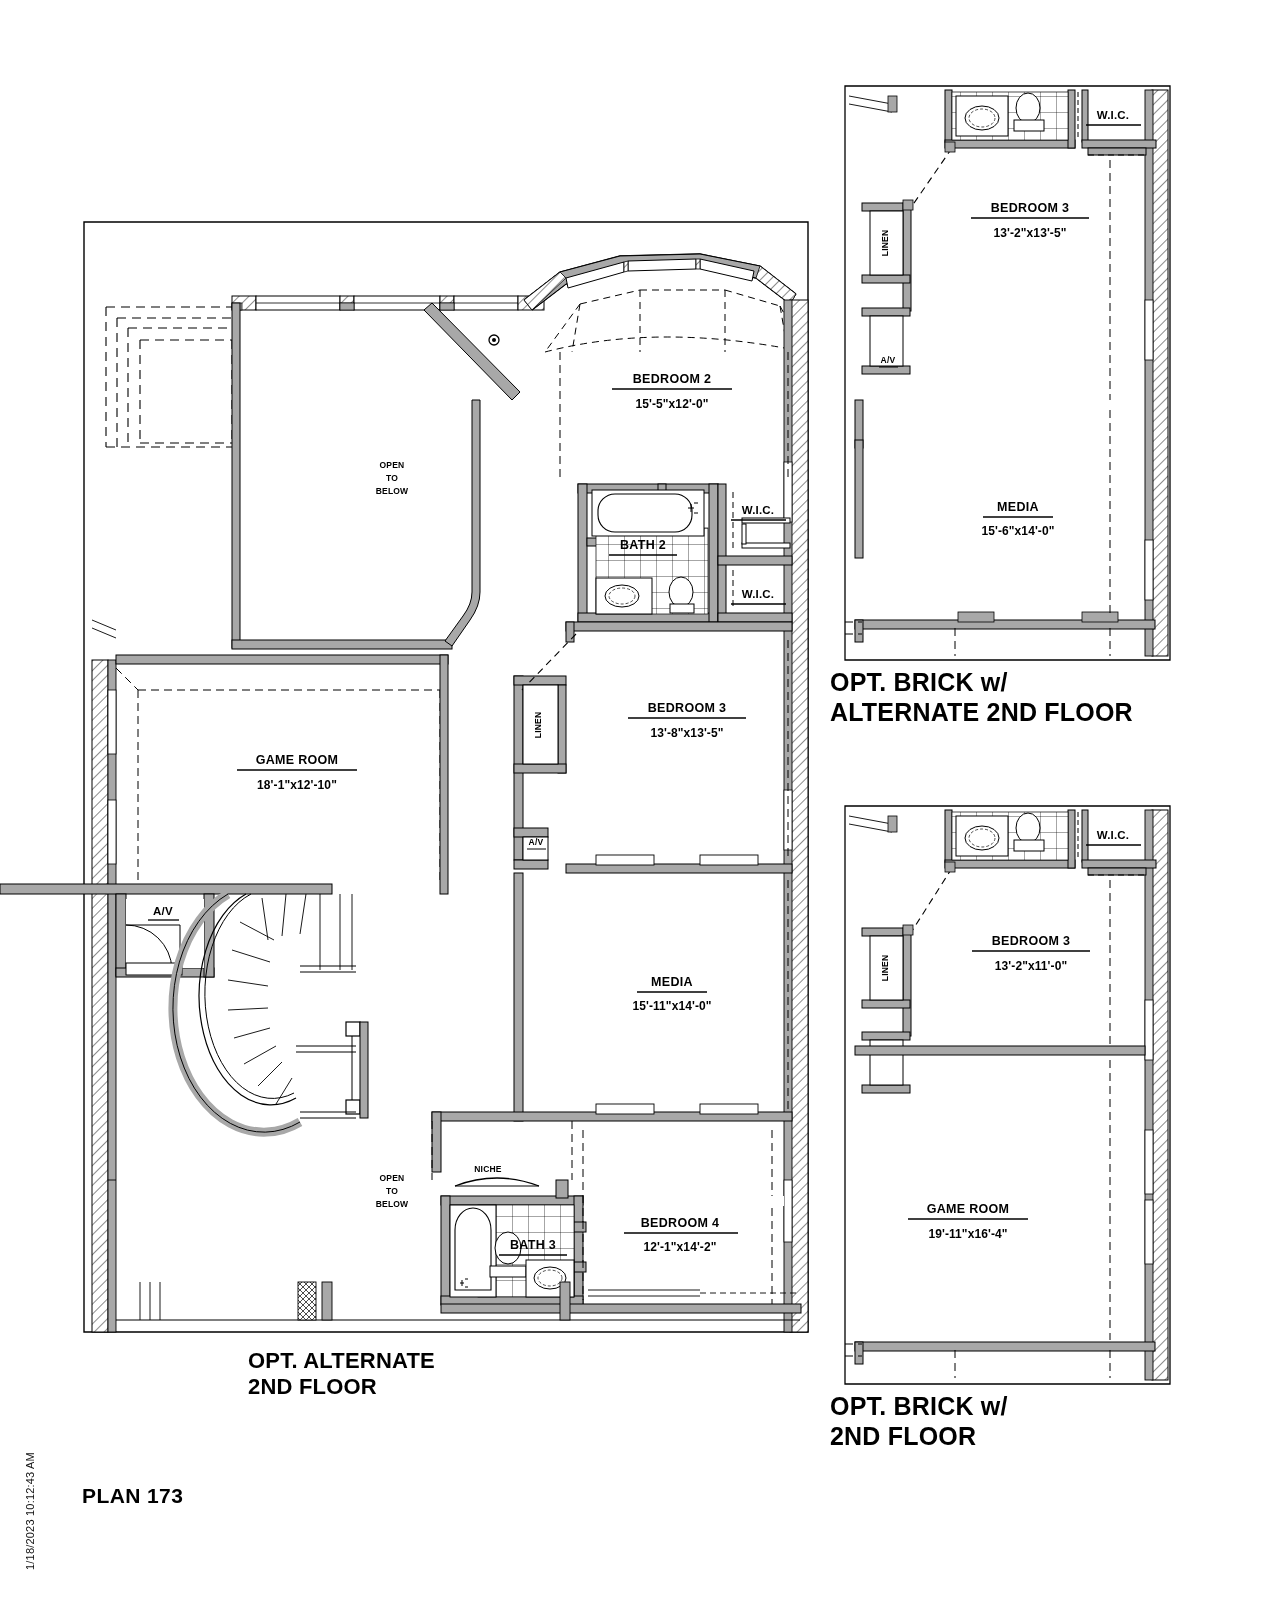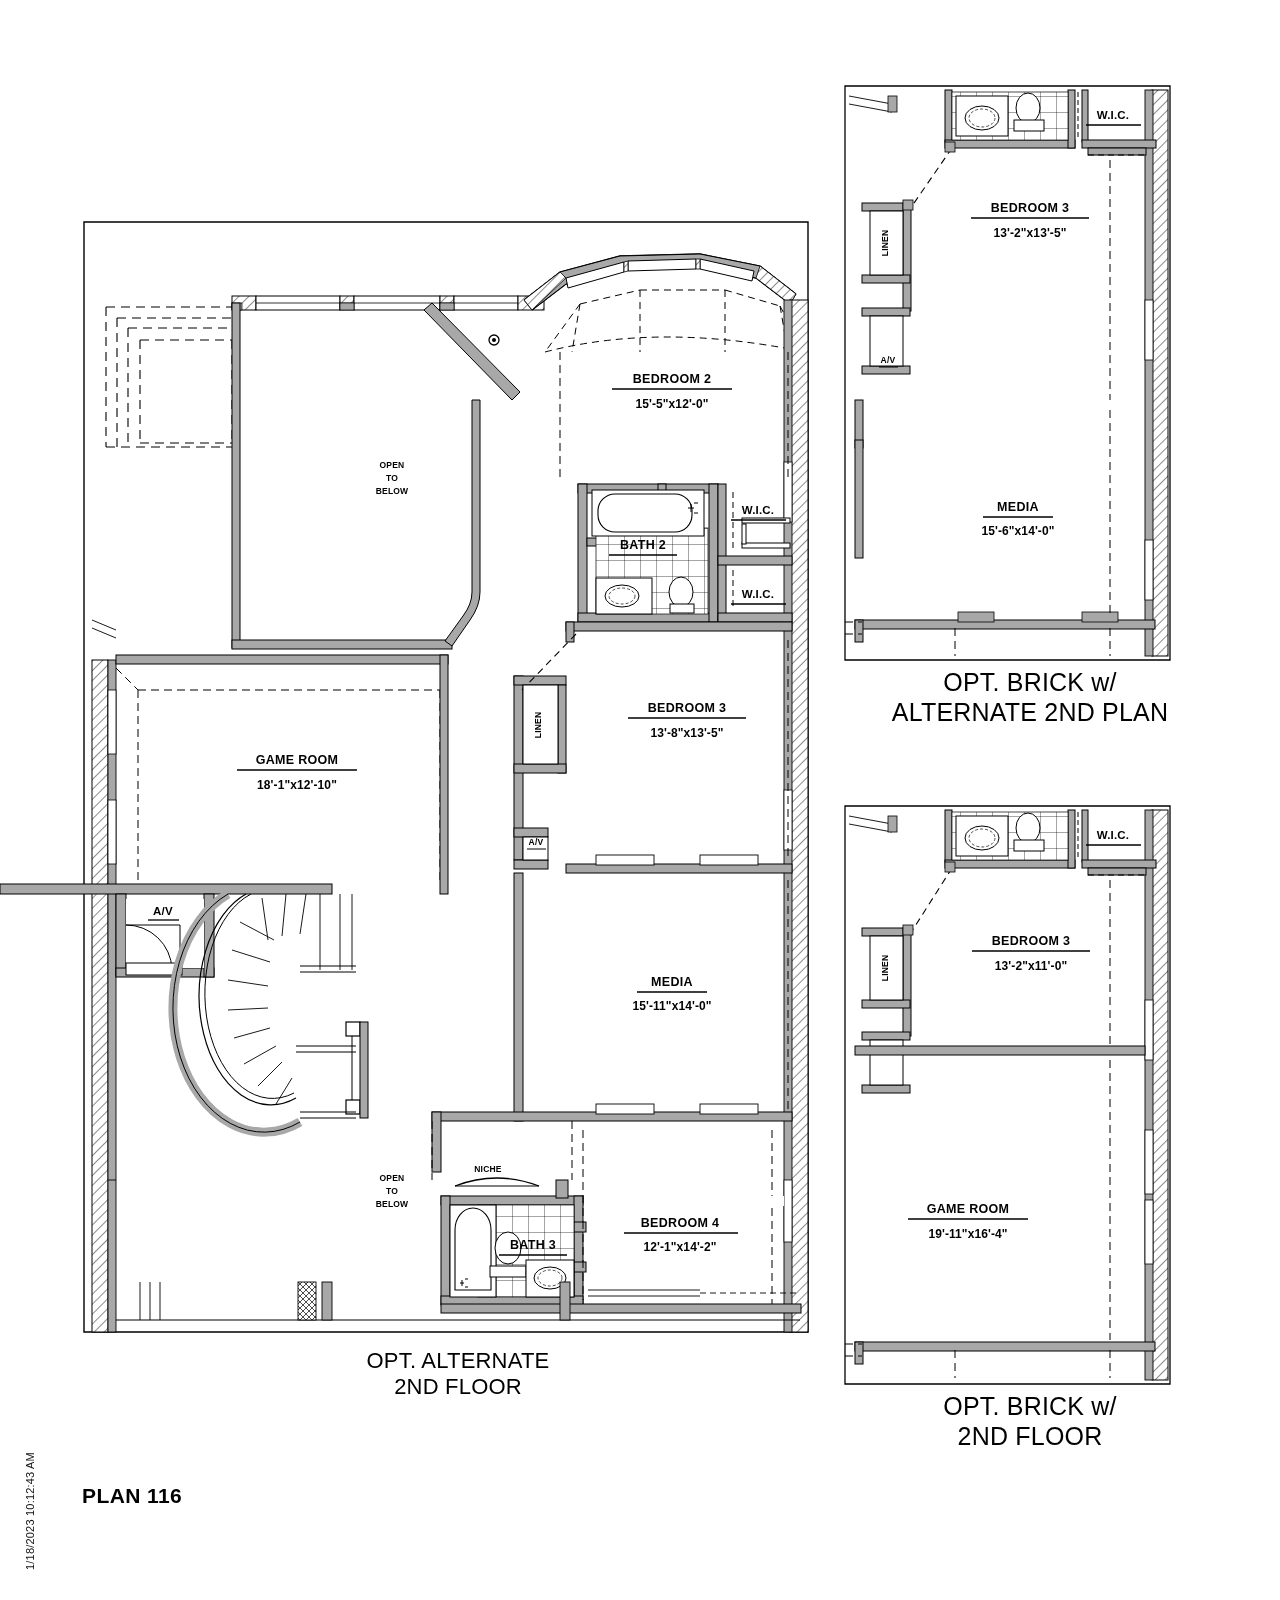--- a/index.html
+++ b/index.html
@@ -19,21 +19,21 @@
     white-space:nowrap;color:#111;
     margin-left:-170px;
   }
   .tsWrap{position:absolute;left:24px;top:1570px;height:1px;width:1px;}
   .tsWrap .timestamp{margin-left:0;left:0;top:0;transform:rotate(-90deg);transform-origin:0 0;}
   .plan-num{
     position:absolute;left:82px;top:1484px;
     font-size:21px;font-weight:bold;letter-spacing:.4px;
   }
   .caption{
-    position:absolute;text-align:center;font-weight:normal;
+    position:absolute;font-weight:bold;
     line-height:1.18;letter-spacing:.2px;
   }
   .cap-main{left:248px;top:1348px;width:420px;font-size:22px;}
   .cap-tr{left:830px;top:668px;width:400px;font-size:25px;}
   .cap-br{left:830px;top:1392px;width:400px;font-size:25px;}
   .rl{font-size:12.5px;font-weight:bold;text-anchor:middle;letter-spacing:.3px;}
   .rlsm{font-size:11.5px;font-weight:bold;text-anchor:middle;letter-spacing:.2px;}
   .rdim{font-size:12px;font-weight:bold;text-anchor:middle;letter-spacing:.1px;}
   .rtiny{font-size:8.5px;font-weight:bold;text-anchor:middle;letter-spacing:.2px;}
   .rvert{font-size:8.5px;font-weight:bold;text-anchor:middle;letter-spacing:.2px;}
@@ -609,27 +609,27 @@
   </g>
 </svg>
 
 <div class="caption cap-main">
   <div>OPT. ALTERNATE</div>
   <div>2ND FLOOR</div>
 </div>
 
 <div class="caption cap-tr">
   <div>OPT. BRICK w/</div>
-  <div>ALTERNATE 2ND PLAN</div>
+  <div>ALTERNATE 2ND FLOOR</div>
 </div>
 
 <div class="caption cap-br">
   <div>OPT. BRICK w/</div>
   <div>2ND FLOOR</div>
 </div>
 
-<div class="plan-num">PLAN 116</div>
+<div class="plan-num">PLAN 173</div>
 
 <div class="tsWrap">
   <div class="timestamp">1/18/2023 10:12:43 AM</div>
 </div>
 
 </div>
 
 </body></html>

